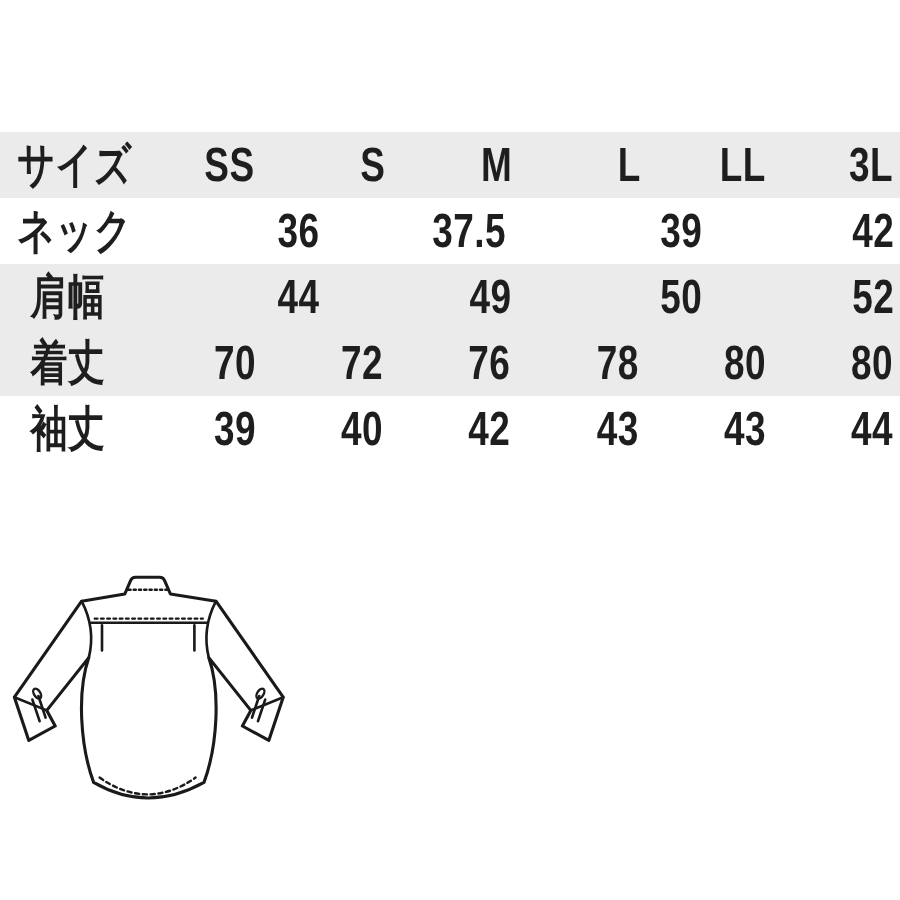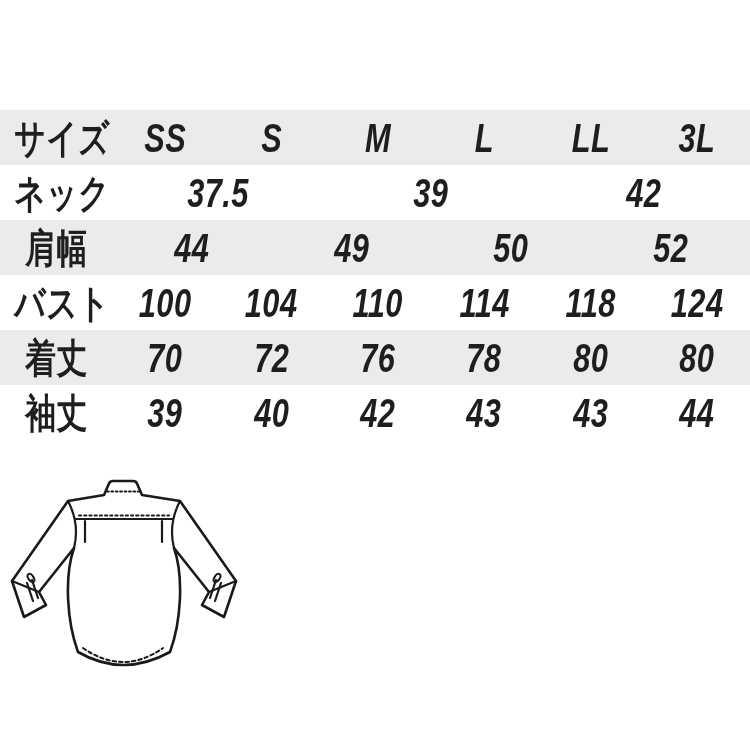--- a/index.html
+++ b/index.html
@@ -11,21 +11,21 @@
     position:absolute;left:0;top:110px;width:750px;
   }
   .trow{
     display:flex;height:55px;align-items:center;
   }
   .trow.stripe{background:var(--stripe,#ebebeb);}
   .cell-label{
     width:112px;text-align:center;
   }
   .cell{
-    flex:1;text-align:center;font-style:italic;
+    flex:1;text-align:right;
   }
   .tx{
     display:inline-block;
     transform:scaleX(0.77);
     transform-origin:center;
     font-weight:bold;
     font-size:40px;
     line-height:1;
     color:var(--ink,#1e1e1e);
     letter-spacing:0.5px;
@@ -46,42 +46,34 @@
     <div class="cell"><span class="tx">SS</span></div>
     <div class="cell"><span class="tx">S</span></div>
     <div class="cell"><span class="tx">M</span></div>
     <div class="cell"><span class="tx">L</span></div>
     <div class="cell"><span class="tx">LL</span></div>
     <div class="cell"><span class="tx">3L</span></div>
   </div>
 
   <div class="trow">
     <div class="cell-label"><span class="tx">ネック</span></div>
+    <div class="cell"><span class="tx">36</span></div>
     <div class="cell"><span class="tx">37.5</span></div>
     <div class="cell"><span class="tx">39</span></div>
     <div class="cell"><span class="tx">42</span></div>
   </div>
 
   <div class="trow stripe">
     <div class="cell-label"><span class="tx">肩幅</span></div>
     <div class="cell"><span class="tx">44</span></div>
     <div class="cell"><span class="tx">49</span></div>
     <div class="cell"><span class="tx">50</span></div>
     <div class="cell"><span class="tx">52</span></div>
   </div>
 
-  <div class="trow">
-    <div class="cell-label"><span class="tx">バスト</span></div>
-    <div class="cell"><span class="tx">100</span></div>
-    <div class="cell"><span class="tx">104</span></div>
-    <div class="cell"><span class="tx">110</span></div>
-    <div class="cell"><span class="tx">114</span></div>
-    <div class="cell"><span class="tx">118</span></div>
-    <div class="cell"><span class="tx">124</span></div>
-  </div>
 
   <div class="trow stripe">
     <div class="cell-label"><span class="tx">着丈</span></div>
     <div class="cell"><span class="tx">70</span></div>
     <div class="cell"><span class="tx">72</span></div>
     <div class="cell"><span class="tx">76</span></div>
     <div class="cell"><span class="tx">78</span></div>
     <div class="cell"><span class="tx">80</span></div>
     <div class="cell"><span class="tx">80</span></div>
   </div>

